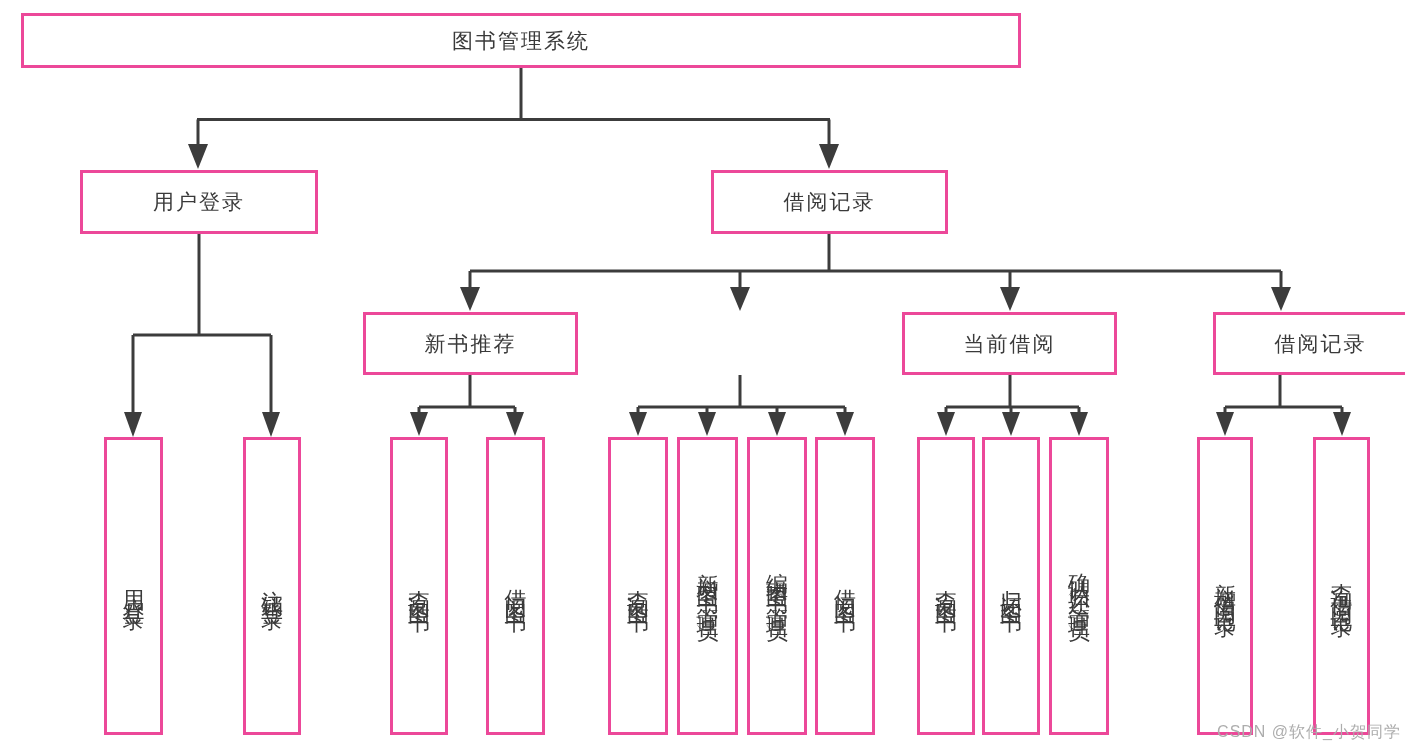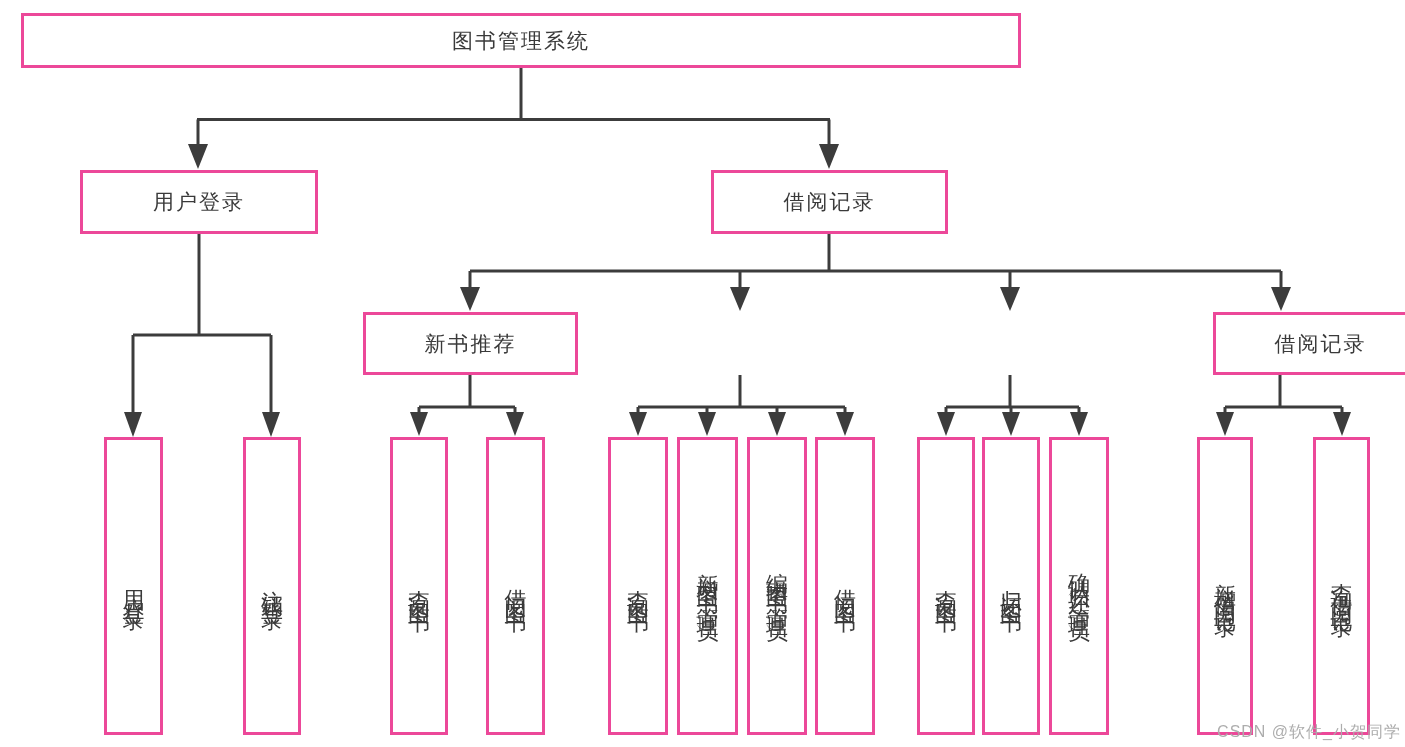--- a/index.html
+++ b/index.html
@@ -153,20 +153,21 @@
       <polygon points="1333,412 1351,412 1342,436" fill="#3c3c3c" stroke="none"></polygon>
     </g>
   </svg>
 
   <div class="box h" id="nd-root">图书管理系统</div>
 
   <div class="box h" id="nd-login">用户登录</div>
   <div class="box h" id="nd-mgmt">借阅记录</div>
 
   <div class="box h lvl3" id="nd-nbr">新书推荐</div>
+  <div class="box h lvl3" id="nd-cb">当前借阅</div>
   <div class="box h lvl3" id="nd-br">借阅记录</div>
 
   <div class="box v leaf" id="lf-user-login">用户登录</div>
   <div class="box v leaf" id="lf-logout">注销登录</div>
 
   <div class="box v leaf" id="lf-nbr-query">查询图书</div>
   <div class="box v leaf" id="lf-nbr-borrow">借阅图书</div>
 
   <div class="box v leaf" id="lf-bb-query">查询图书</div>
   <div class="box v leaf" id="lf-bb-add">新增图书（管理员）</div>

